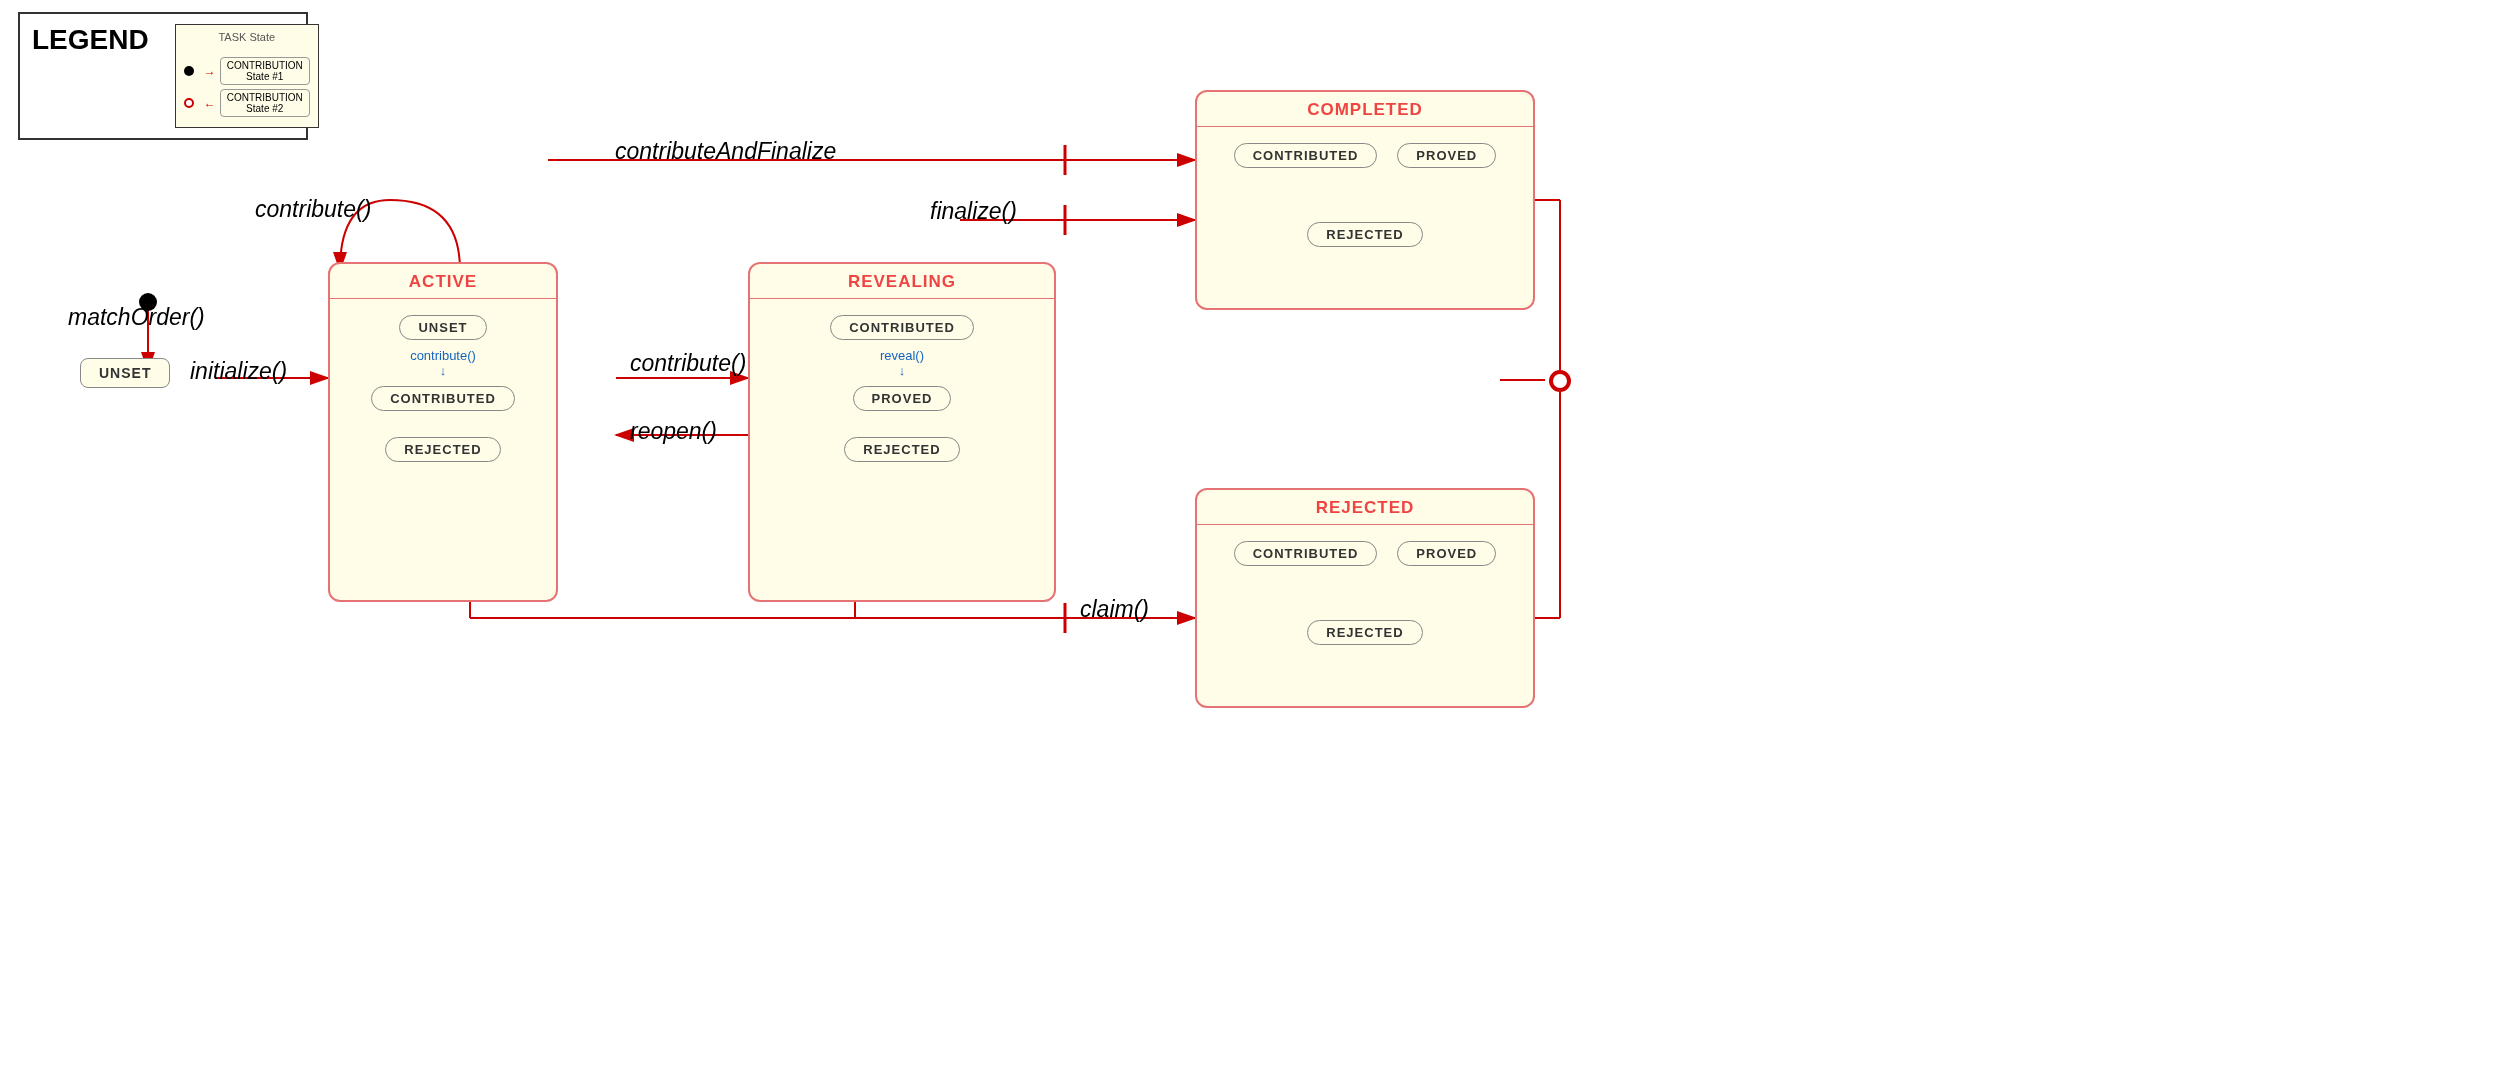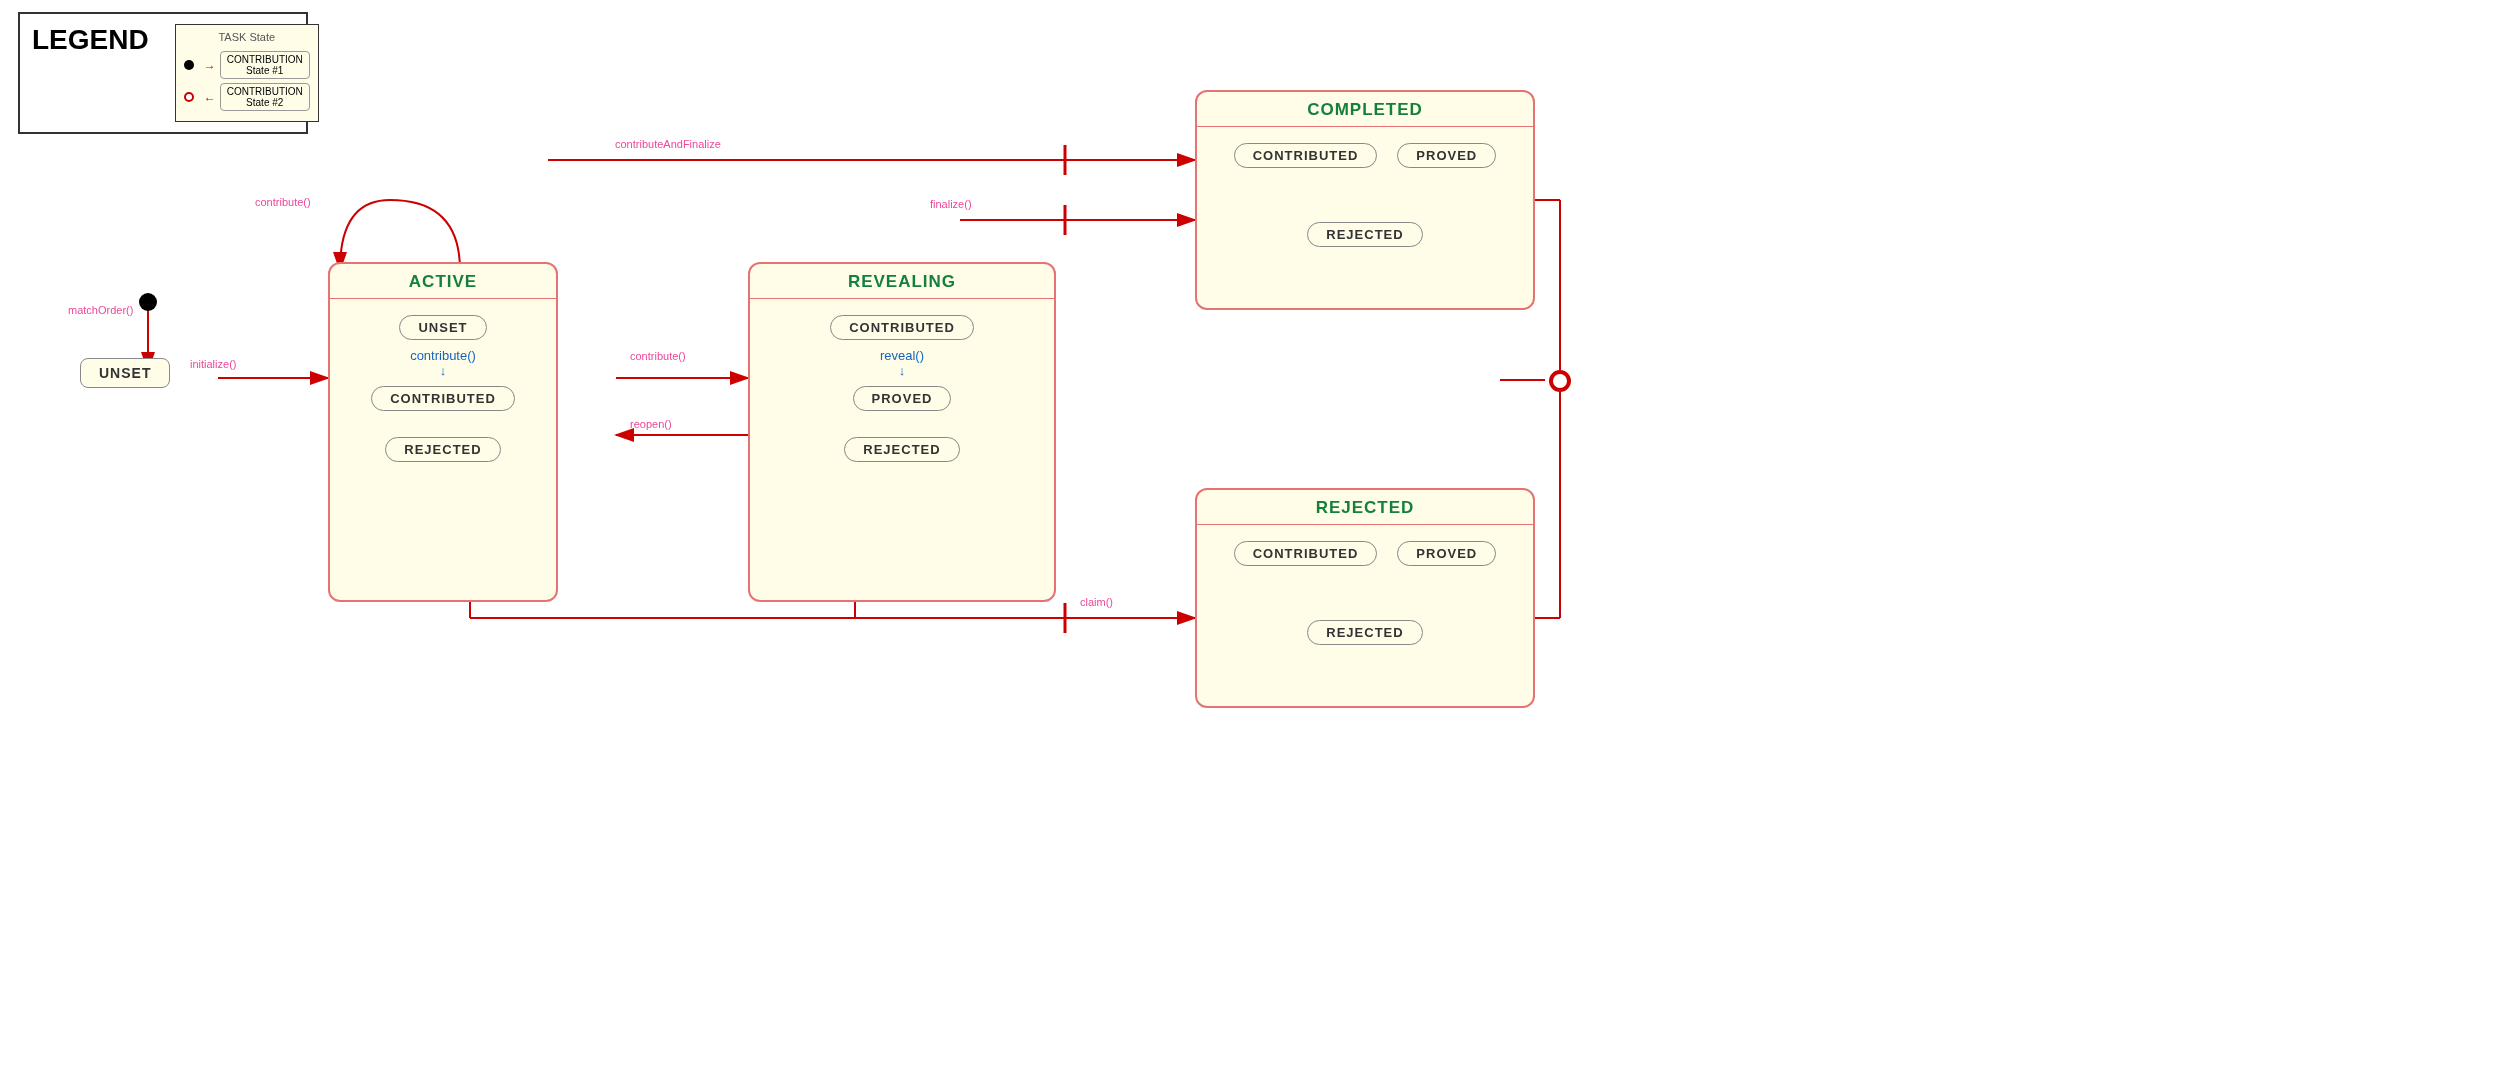--- a/index.html
+++ b/index.html
@@ -35,21 +35,21 @@
       margin-left: 10px;
       border: 1px solid #333;
       background: #fffde7;
       padding: 6px 8px;
       width: 180px;
     }
     .legend-task-title {
       font-size: 11px;
       color: #555;
       text-align: center;
-      margin-bottom: 8px;
+      margin-bottom: 14px;
     }
     .legend-state-item {
       display: flex;
       align-items: center;
       margin: 4px 0;
     }
     .legend-dot {
       width: 10px;
       height: 10px;
       border-radius: 50%;
@@ -89,21 +89,21 @@
     .task-box {
       position: absolute;
       border: 2px solid #e57373;
       border-radius: 12px;
       background: #fffde7;
       padding: 0;
     }
     .task-box-title {
       font-size: 17px;
       font-weight: bold;
-      color: #15803d;
+      color: #ef4444;
       text-align: center;
       padding: 8px 16px 6px;
       border-bottom: 1px solid #e57373;
       letter-spacing: 1px;
     }
     .task-box-body {
       padding: 16px 20px 16px;
       display: flex;
       flex-direction: column;
       align-items: center;
@@ -128,22 +128,23 @@
     
     .fn-label {
       color: #1565c0;
       font-size: 13px;
       text-align: center;
     }
 
     
     .arrow-label {
       position: absolute;
-      color: #ec4899;
-      font-size: 11px;
+      color: #000000;
+      font-size: 23px;
+      font-style: italic;
       white-space: nowrap;
     }
 
     
     .dot-black {
       position: absolute;
       width: 18px;
       height: 18px;
       border-radius: 50%;
       background: #000;

